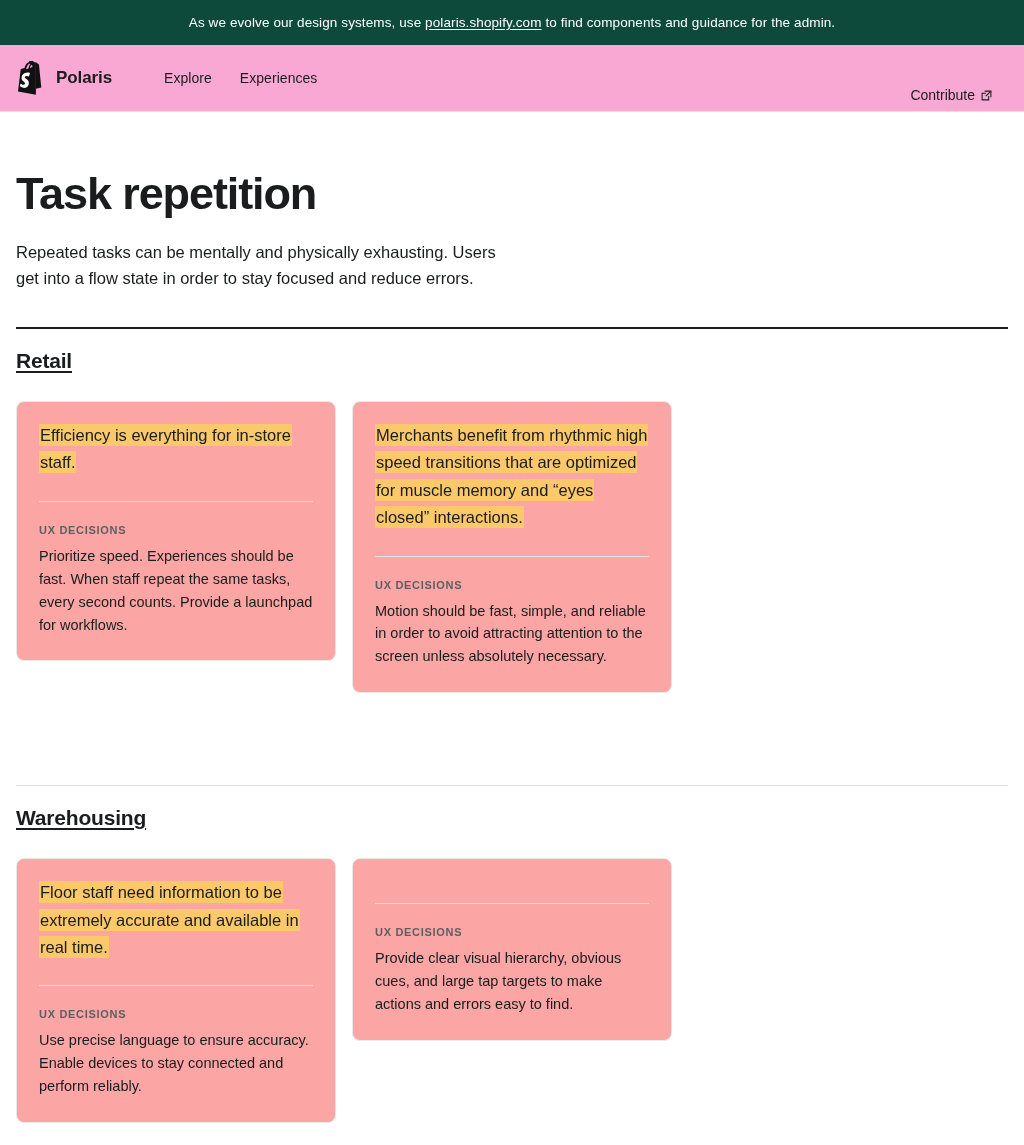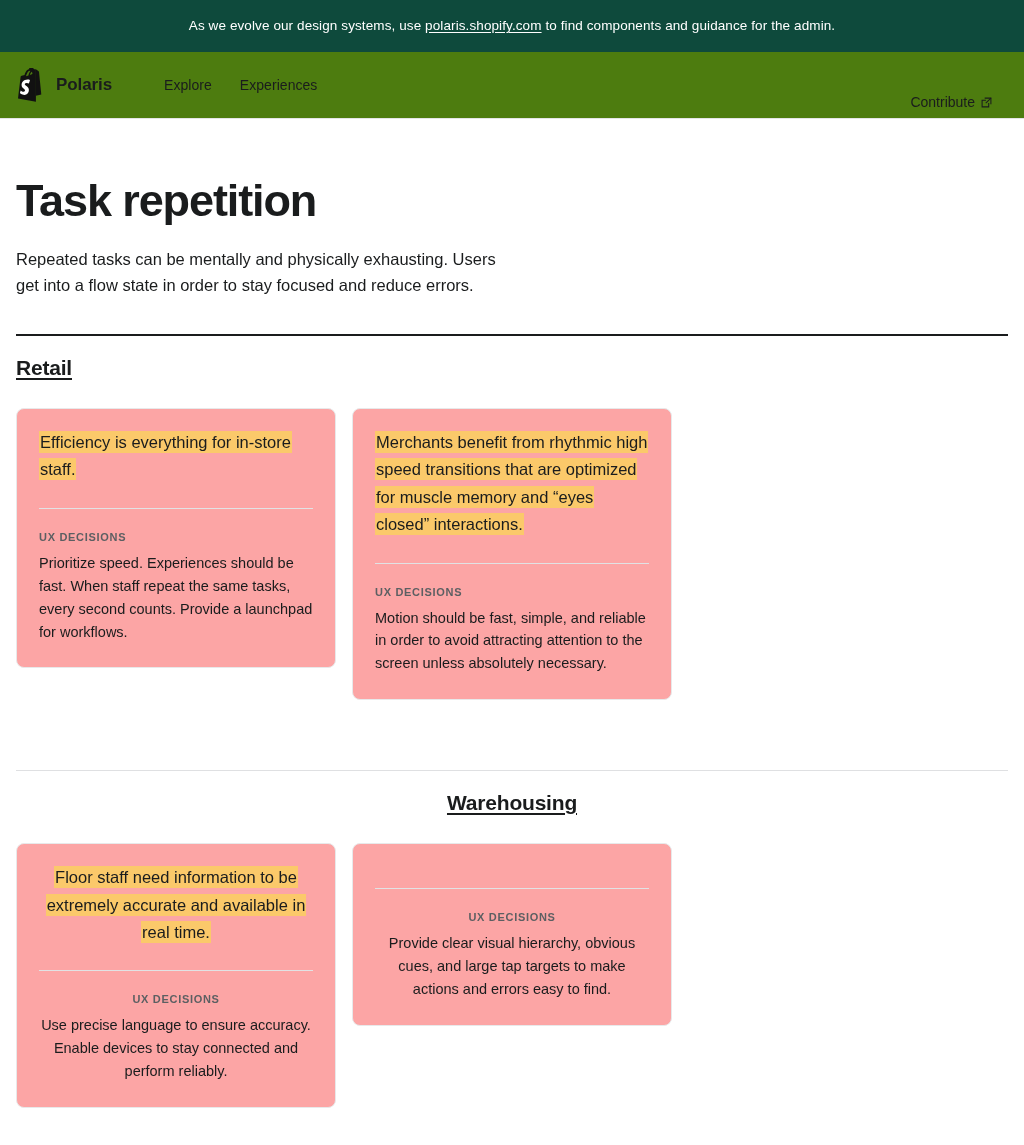--- a/index.html
+++ b/index.html
@@ -13,21 +13,21 @@
     min-height: 1145px;
     background: #ffffff;
     font-family: "Liberation Sans", sans-serif;
     color: #1a1c1d;
     -webkit-font-smoothing: antialiased;
   }
 
   
   .announce-bar {
     background: #0e4a3c;
-    height: 52px;
+    height: 45px;
     display: flex;
     align-items: center;
     justify-content: center;
     padding: 0 24px;
   }
   .announce-text {
     color: #ffffff;
     font-size: 13.5px;
     line-height: 1.3;
     letter-spacing: 0.1px;
@@ -39,21 +39,21 @@
     text-underline-offset: 2px;
   }
 
   
   .topnav {
     height: 67px;
     border-bottom: 1px solid #e4e5e7;
     display: flex;
     align-items: center;
     padding: 0 16px;
-    background: #4d7c0f;
+    background: #f9a8d4;
   }
   .brand {
     display: flex;
     align-items: center;
     gap: 12px;
     text-decoration: none;
     color: #1a1c1d;
   }
   .brand-mark {
     width: 28px;
@@ -246,21 +246,21 @@
       <article class="card">
         <p class="card-quote"><span class="hl">Merchants benefit from rhythmic high speed transitions that are optimized for muscle memory and “eyes closed” interactions.</span></p>
         <hr class="card-divider">
         <div class="card-label">UX DECISIONS</div>
         <p class="card-body">Motion should be fast, simple, and reliable in order to avoid attracting attention to the screen unless absolutely necessary.</p>
       </article>
 
     </div>
   </section>
 
-  <section class="section" style="margin-top:70px;text-align:center;">
+  <section class="section" style="margin-top:92px;">
     <hr class="section-rule light">
     <h2 class="section-heading">Warehousing</h2>
 
     <div class="card-row">
 
       <article class="card">
         <p class="card-quote"><span class="hl">Floor staff need information to be extremely accurate and available in real time.</span></p>
         <hr class="card-divider">
         <div class="card-label">UX DECISIONS</div>
         <p class="card-body">Use precise language to ensure accuracy. Enable devices to stay connected and perform reliably.</p>

